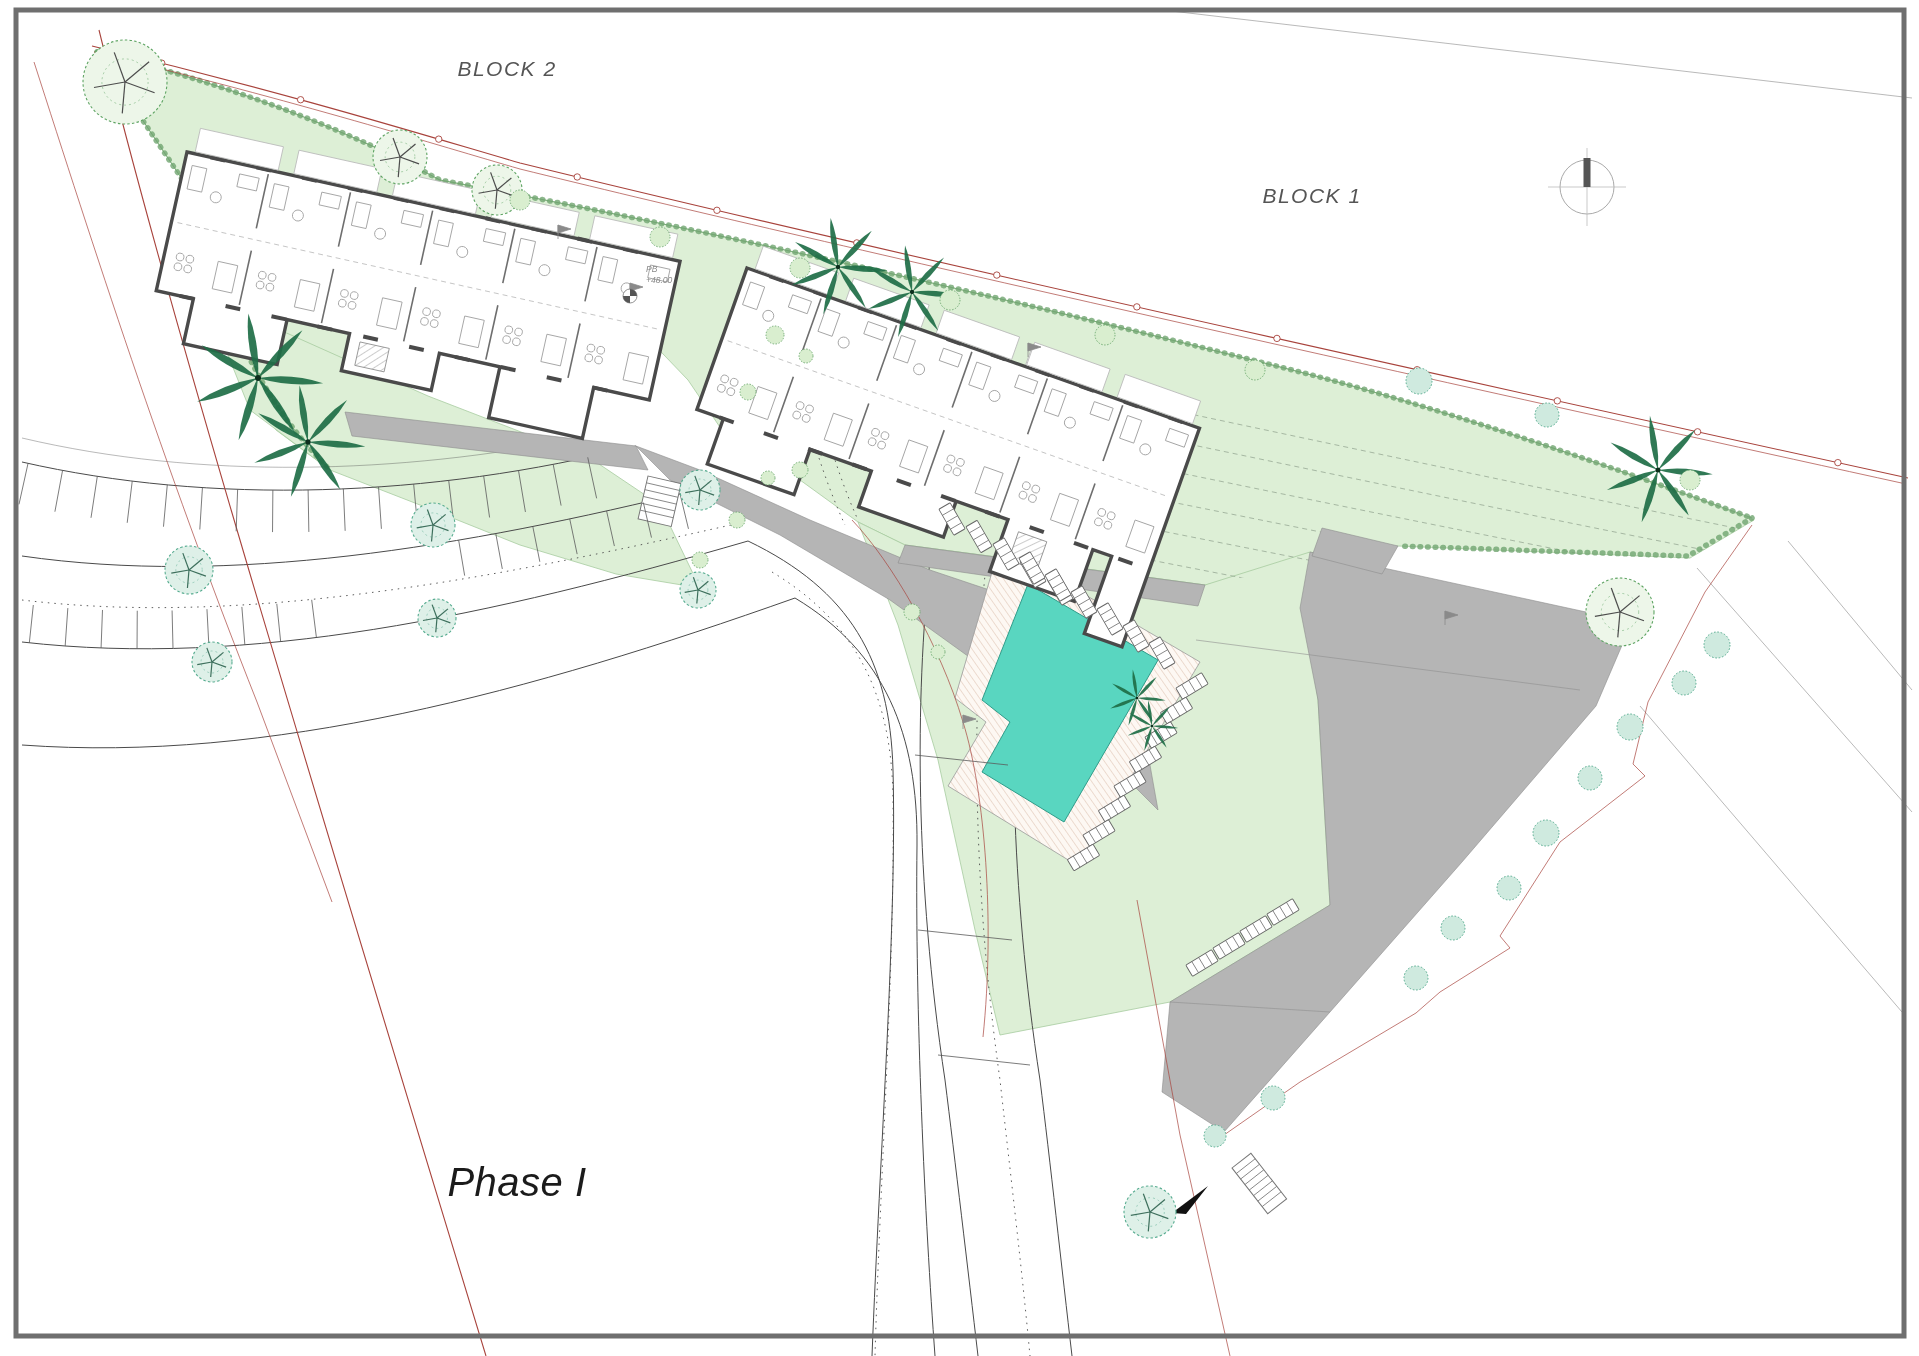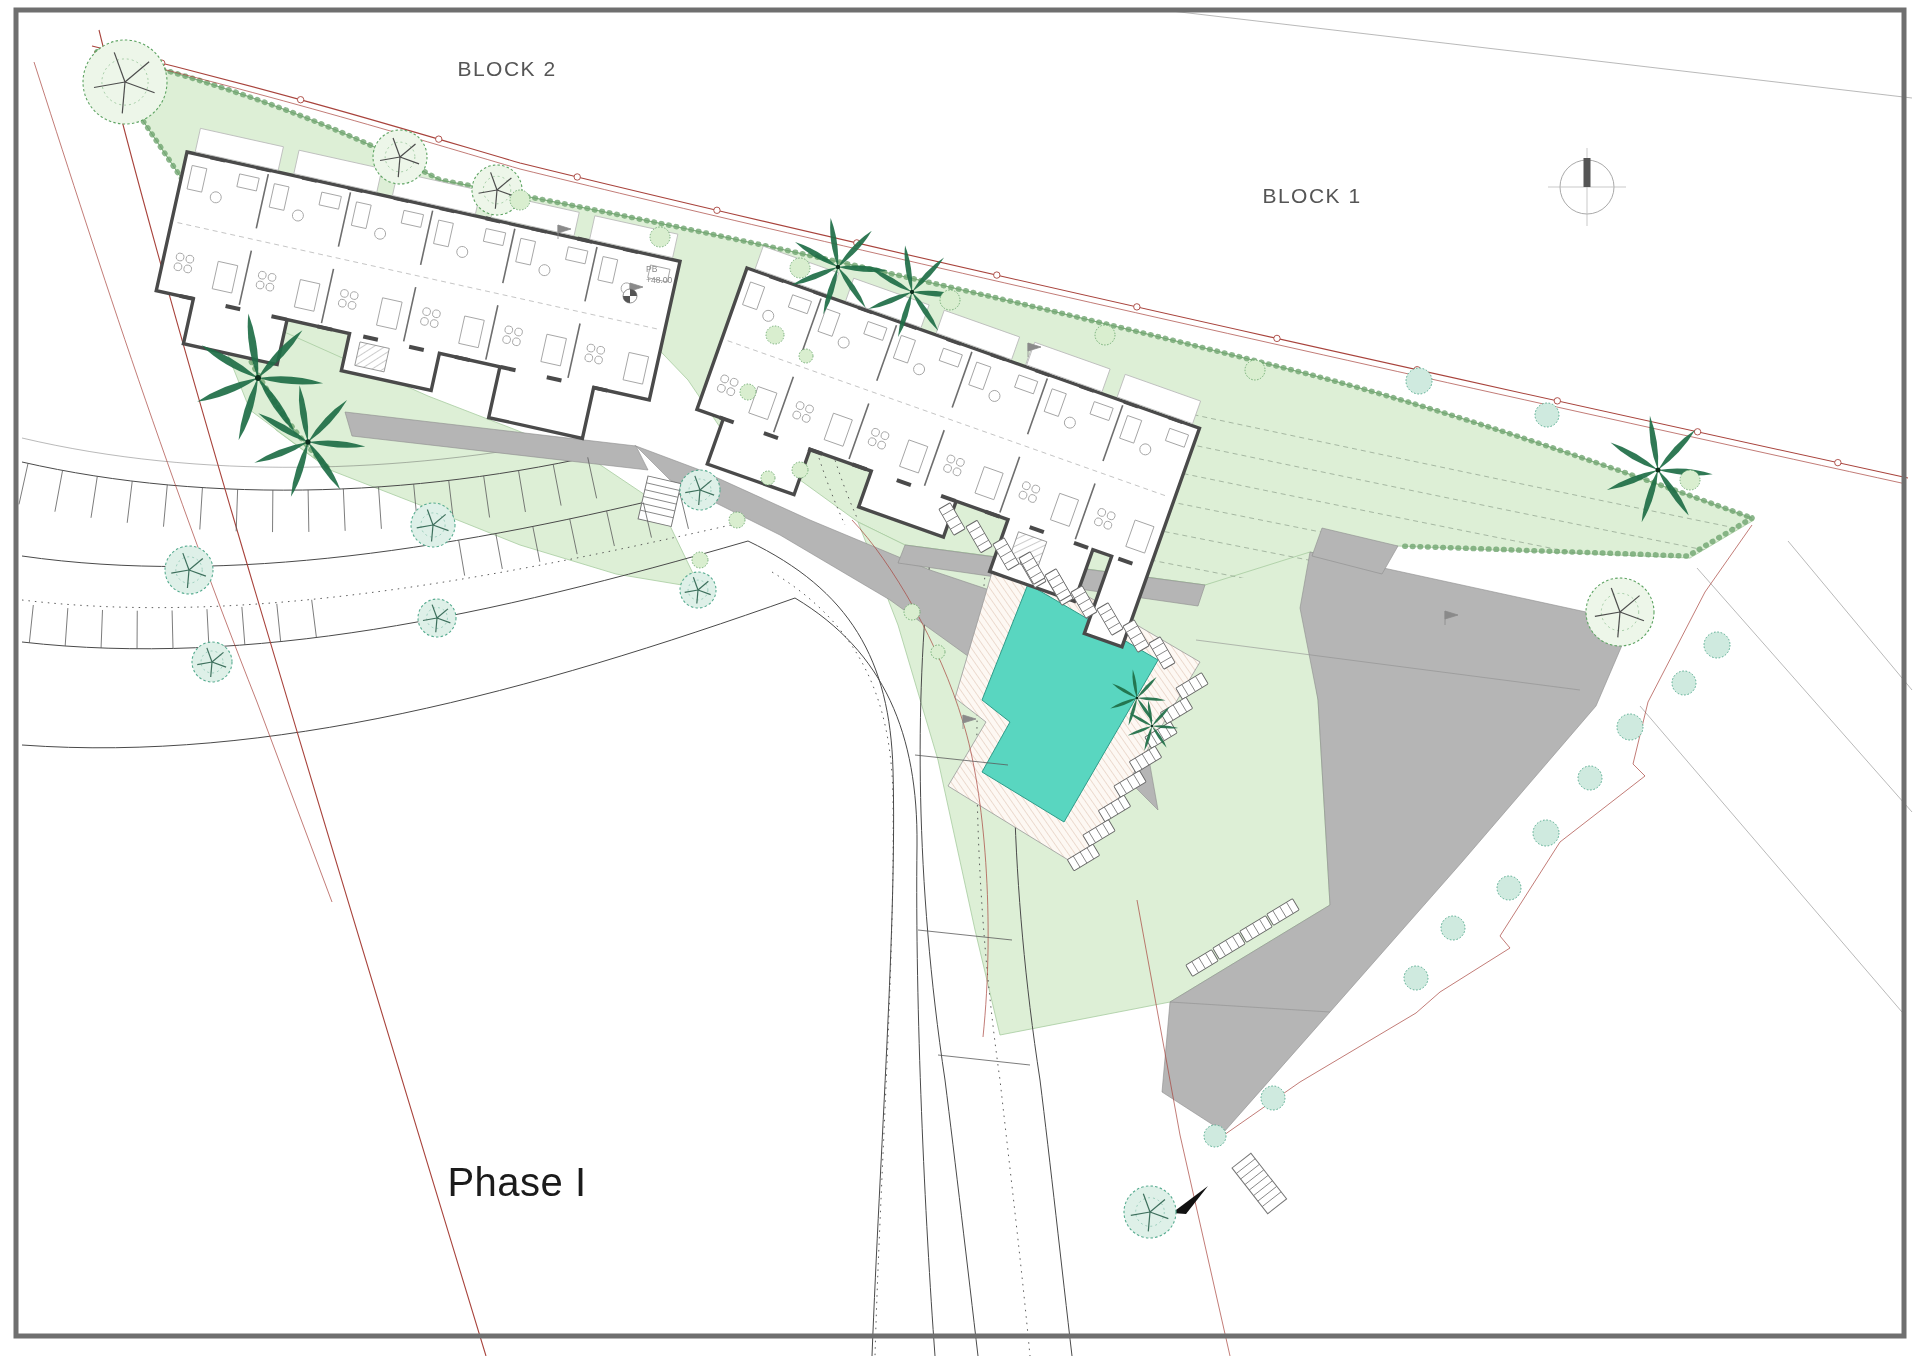--- a/index.html
+++ b/index.html
@@ -1,17 +1,17 @@
 <!DOCTYPE html>
 <html style="--paper: #ffffff; --frame: #6f6f6f; --lawn: #ddefd6; --lawn-stroke: #a7cba0; --hedge: #71a571; --contour: #97a894; --pool: #59d6c0; --pool-stroke: #2f9c8a; --deck-stripe: #dcc0ae; --asphalt: #b5b5b5; --wall: #4a4a4a; --furniture: #a5a5a5; --boundary-red: #a8433c; --road-line: #4a4a4a; --tree-green: #5ea463; --tree-teal: #57ac90; --palm: #1e6e46; --text: #555555;"><head>
 <meta charset="utf-8">
 <style>
   html,body{margin:0;padding:0;background:#fff;}
   body{width:1919px;height:1356px;overflow:hidden;font-family:"Liberation Sans",sans-serif;}
-  #stage{position:relative;width:1919px;height:1356px;background:var(--paper,#fff);}
+  #stage{position:relative;width:1919px;height:1356px;background:var(--paper,#fff);font-style:italic;}
   svg{position:absolute;top:0;left:0;}
   text{font-family:"Liberation Sans",sans-serif;}
   .lawn{fill:var(--lawn);stroke:var(--lawn-stroke);stroke-width:.8;}
   .hedge{fill:none;stroke:var(--hedge);stroke-width:5.5;stroke-dasharray:.6 7;stroke-linecap:round;opacity:.8;}
   .hedge-core{fill:none;stroke:var(--hedge);stroke-width:1;opacity:.85;}
   .contour{fill:none;stroke:var(--contour);stroke-width:.8;stroke-dasharray:5 4;}
   .road{fill:none;stroke:var(--road-line);stroke-width:1;}
   .road.faint{stroke-width:.6;opacity:.65;}
   .dotted{fill:none;stroke:var(--road-line);stroke-width:.9;stroke-dasharray:1.5 5;}
   .asphalt{fill:var(--asphalt);stroke:#8d8d8d;stroke-width:.6;}

